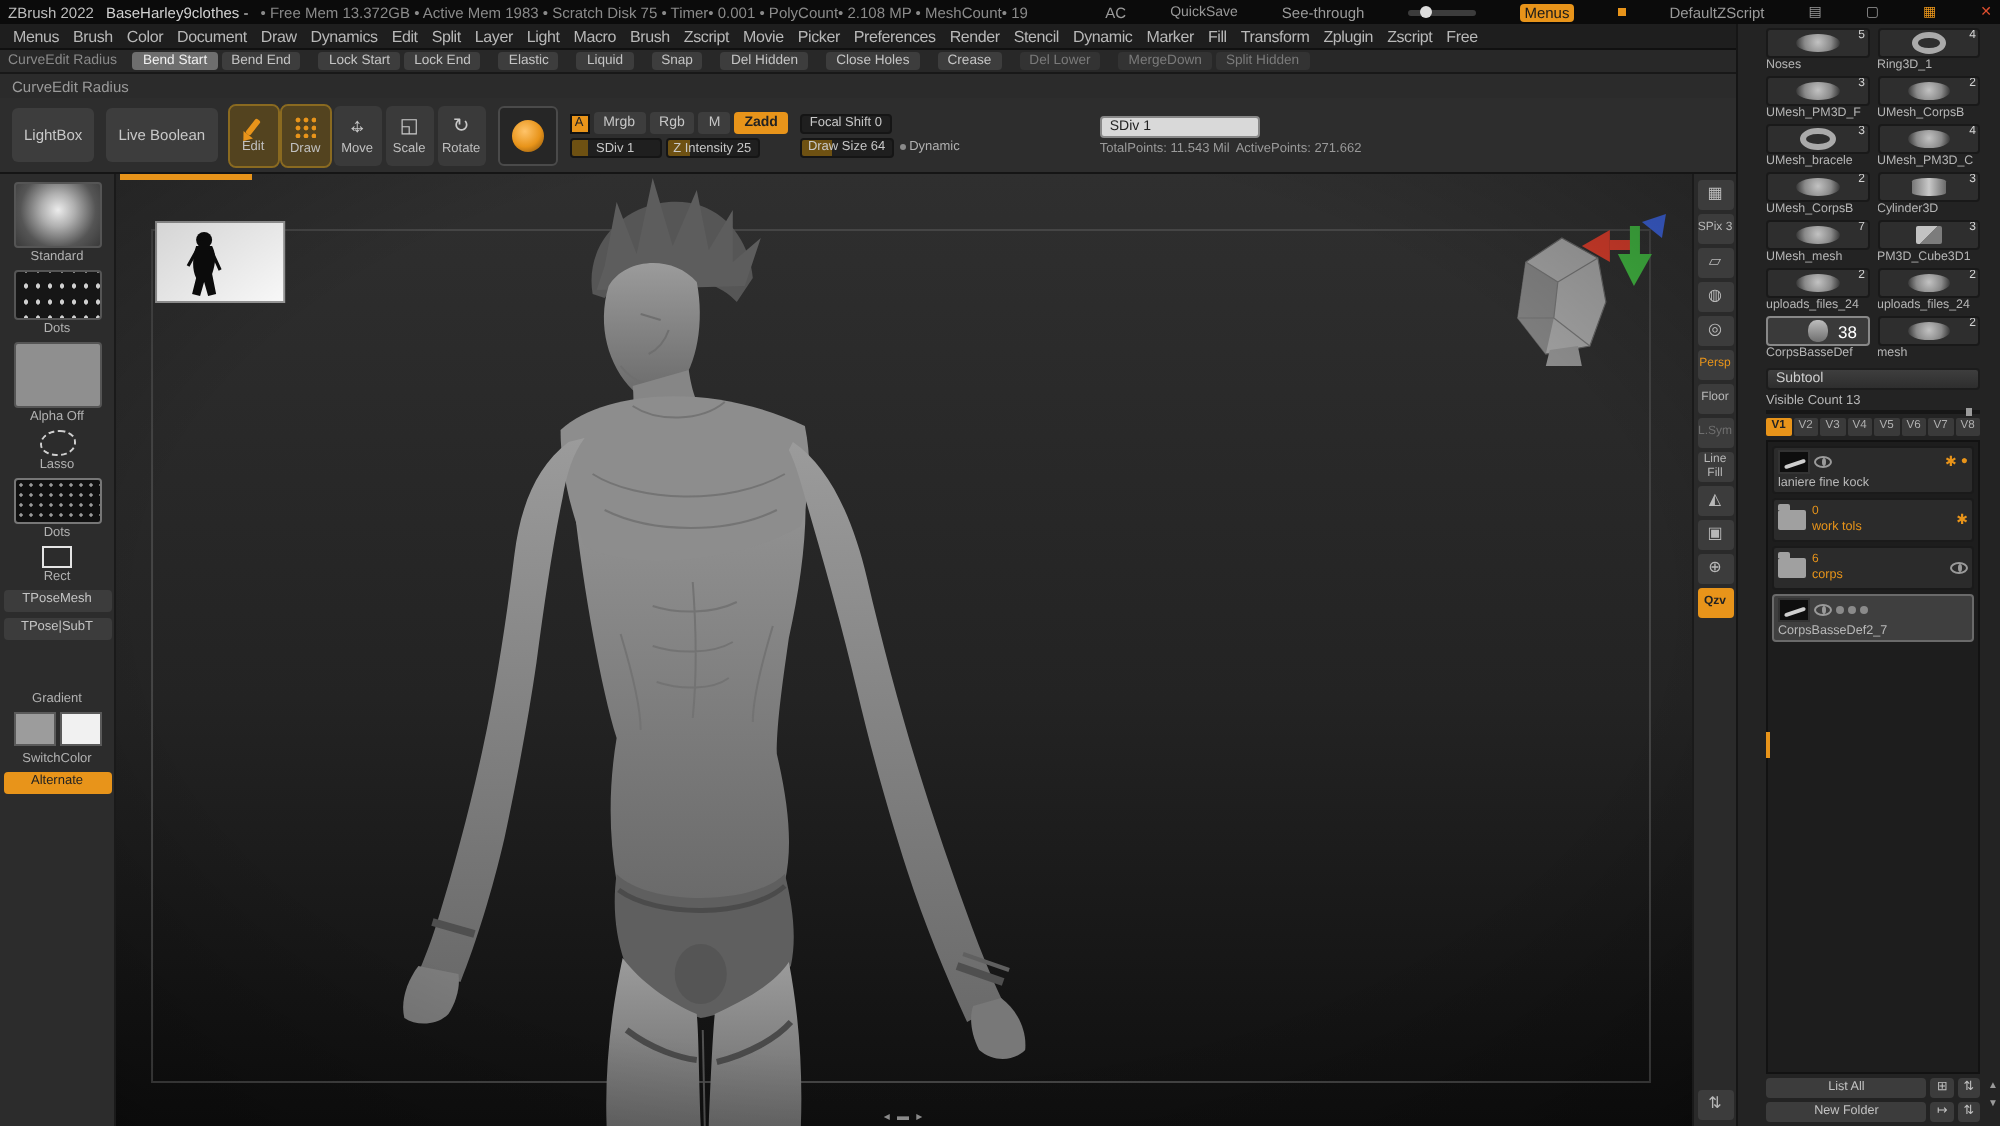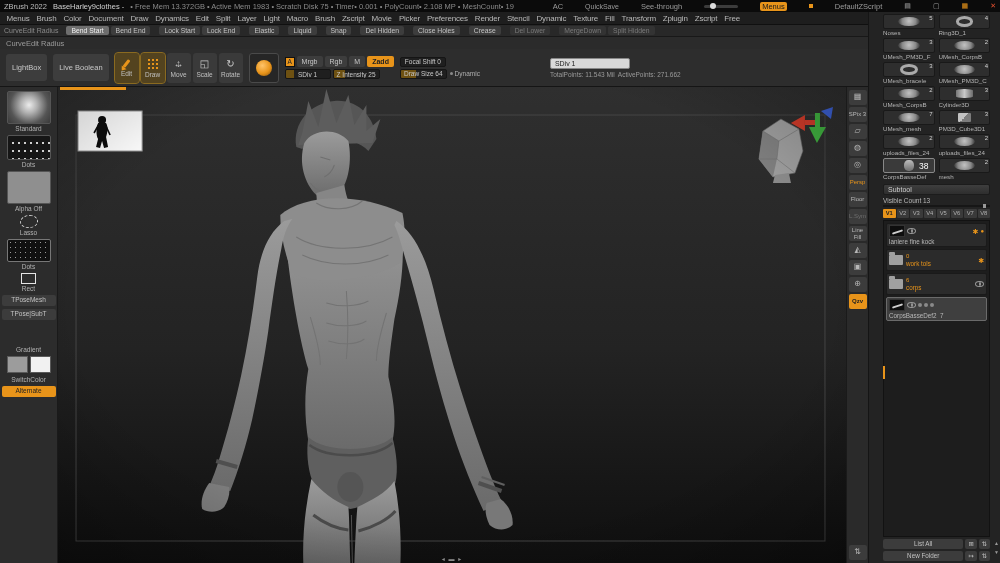--- a/index.html
+++ b/index.html
@@ -197,21 +197,21 @@
           <span class="menu-item">Light</span>
           <span class="menu-item">Macro</span>
           <span class="menu-item">Brush</span>
           <span class="menu-item">Zscript</span>
           <span class="menu-item">Movie</span>
           <span class="menu-item">Picker</span>
           <span class="menu-item">Preferences</span>
           <span class="menu-item">Render</span>
           <span class="menu-item">Stencil</span>
           <span class="menu-item">Dynamic</span>
-          <span class="menu-item">Texture</span>
+          <span class="menu-item">Marker</span>
           <span class="menu-item">Fill</span>
           <span class="menu-item">Transform</span>
           <span class="menu-item">Zplugin</span>
           <span class="menu-item">Zscript</span>
           <span class="menu-item">Free</span>
         </nav>
 
       <div class="curve-row">
         <span class="curve-label">CurveEdit Radius</span>
         <span class="curve-buttons">

